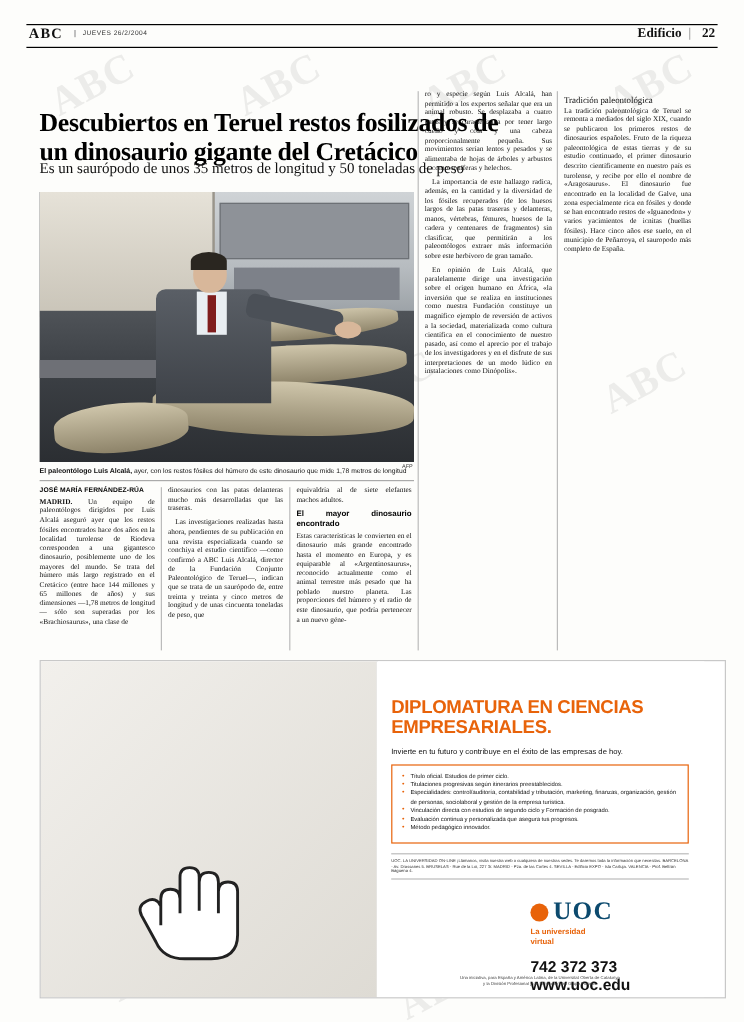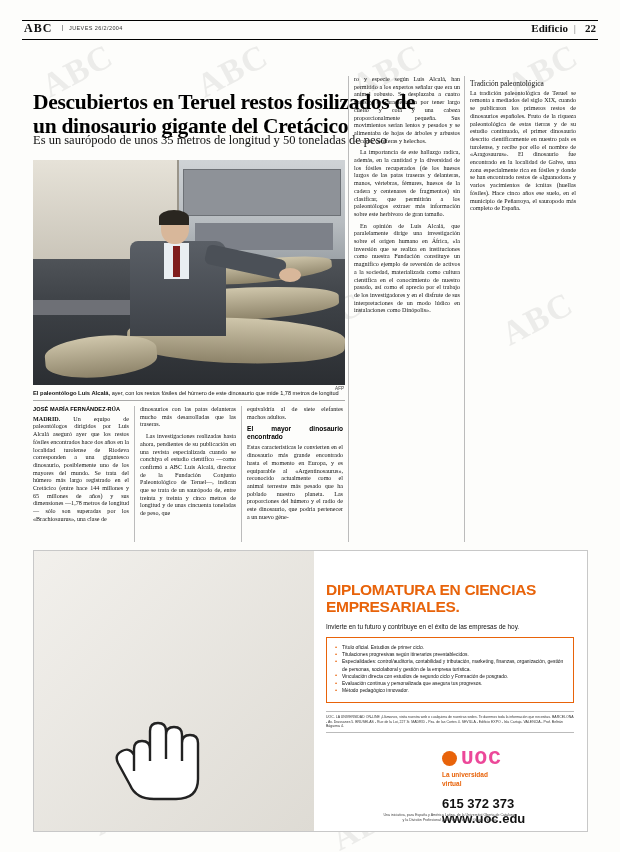--- a/index.html
+++ b/index.html
@@ -253,20 +253,21 @@
 
   
   .ad {
     position: absolute;
     left: 33px; top: 550px;
     width: 553px;
     height: 280px;
     background: #ffffff;
     border: 0.7px solid #c8c8c8;
     overflow: hidden;
+    padding-left: 17px;
   }
   .ad-left {
     position:absolute; left:0; top:0; width:280px; height:100%;
     background: linear-gradient(135deg,#f2f0ec,#dedbd4);
   }
   .ad-hand {
     position:absolute; left:70px; top:150px; width:120px; height:110px;
   }
   .ad-right {
     position:absolute; left:280px; top:0; width:273px; height:100%;
@@ -316,24 +317,24 @@
     line-height:4.6px;
     color:#333;
     border-top:0.5px solid #bbb;
     border-bottom:0.5px solid #bbb;
     padding:3px 0;
   }
   .uoc-block {
     position:absolute; left:408px; top:196px; width:132px;
   }
   .uoc-logo {
-    font-family:Liberation Mono, monospace;
+    font-family:Liberation Serif, serif;
     font-weight:bold;
     font-size:21px;
-    color:#ec4899;
+    color:#0c4a6e;
     letter-spacing:1px;
   }
   .uoc-mark {
     display:inline-block;
     width:15px; height:15px;
     border-radius:50%;
     background:#e8630a;
     margin-right:4px;
     vertical-align:-2px;
   }
@@ -478,21 +479,21 @@
         <li>Método pedagógico innovador.</li>
       </ul>
     </div>
 
     <div class="ad-legal">UOC. LA UNIVERSIDAD ON-LINE ¡Llámanos, visita nuestra web o cualquiera de nuestras sedes. Te daremos toda la información que necesitas. BARCELONA - Av. Drassanes 5. BRUSELAS - Rue de la Loi, 227 3r. MADRID - Pza. de las Cortes 4. SEVILLA - Edificio EXPO - Isla Cartuja. VALENCIA - Prof. Beltrán Báguena 4.</div>
 
     <div class="uoc-block">
       <div class="uoc-logo"><span class="uoc-mark"></span><span>UOC</span></div>
       <div class="uoc-tag">La universidad</div>
       <div class="uoc-tag">virtual</div>
-      <div class="uoc-phone">615 372 373</div>
+      <div class="uoc-phone">742 372 373</div>
       <div class="uoc-web">www.uoc.edu</div>
     </div>
 
     <div class="ad-footer">
       <div>Una iniciativa, para España y América Latina, de la Universitat Oberta de Catalunya</div>
       <div>y la División Profesional y de Formación del Grupo Planeta.</div>
     </div>
   </div>
 
 </div>

